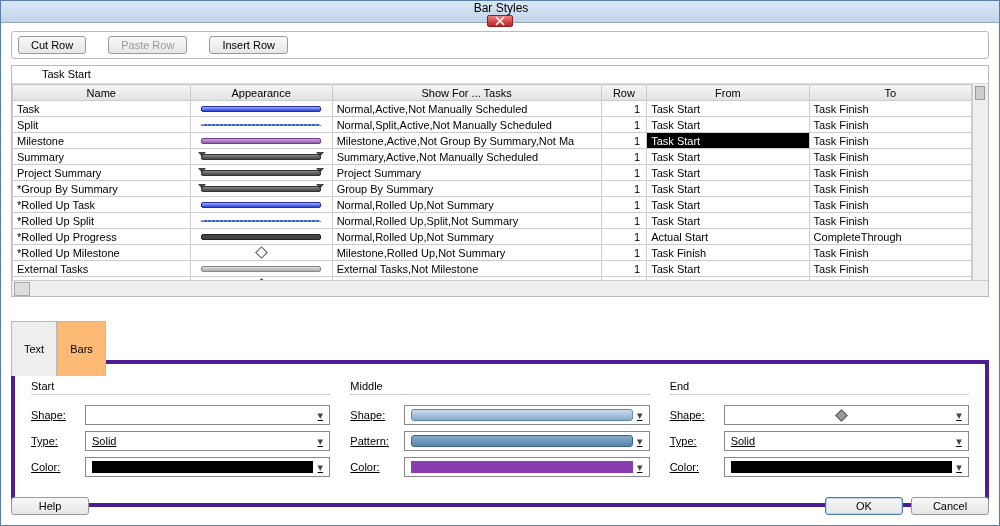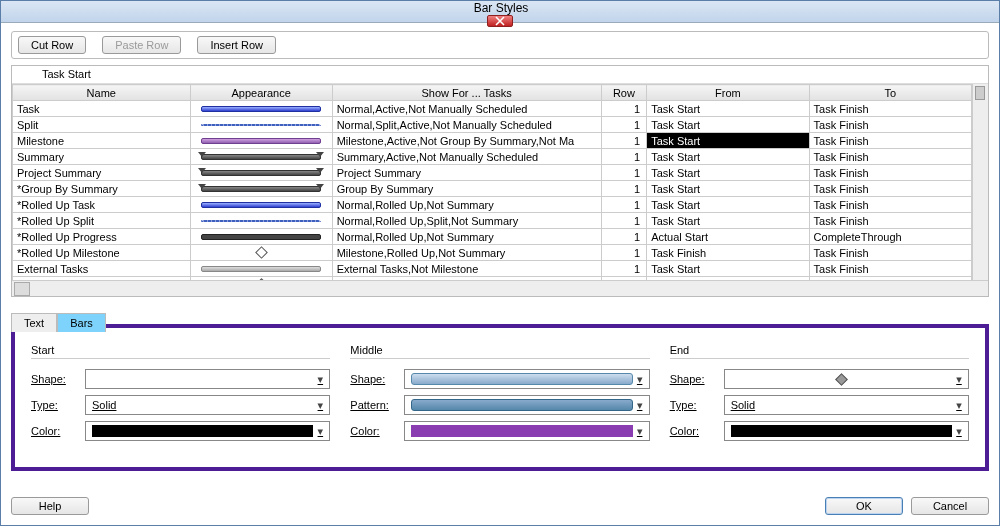--- a/index.html
+++ b/index.html
@@ -4,21 +4,21 @@
 <style>
 * { box-sizing: border-box; margin: 0; padding: 0; font-family: "Segoe UI", Tahoma, sans-serif; font-size: 11px; }
 body { background: #fff; width: 1000px; height: 526px; position: relative; border: 1px solid #5a7ea8; display: flex; flex-direction: column; }
 
 .titlebar { height: 22px; background: linear-gradient(#dbe6f4, #c1d4eb); display: flex; align-items: center; padding: 0 4px; border-bottom: 1px solid #9ab; flex-direction: column; }
 .titlebar .title { flex: 1; color: #000; font-size: 12px; padding-left: 2px; }
 .close { width: 26px; height: 16px; background: linear-gradient(#f08080,#c02020); border: 1px solid #902020; border-radius: 2px; display:flex; align-items:center; justify-content:center; }
 .close svg { width:10px; height:10px; }
 
 .toolbar { padding: 8px 10px 6px; }
-.tb-frame { border: 1px solid #bbb; border-radius: 3px; padding: 4px 6px; display:flex; gap:16px; }
+.tb-frame { border: 1px solid #bbb; border-radius: 3px; padding: 4px 6px; display:flex; gap:22px; }
 .btn { background: linear-gradient(#f8f8f8,#e6e6e6); border:1px solid #9a9a9a; border-radius:3px; padding:2px 12px; min-width:68px; text-align:center; cursor:default; }
 .btn.disabled { color:#9a9a9a; }
 .btn.primary { border-color:#4a7fb5; box-shadow:0 0 0 1px #bcd4ef inset; }
 
 .grid-wrap { margin: 0 10px; border:1px solid #bbb; position:relative; height:232px; display:flex; flex-direction:column; }
 .formula { padding:2px 30px; border-bottom:1px solid #ddd; height:18px; }
 .grid-scroll { flex:1; overflow:hidden; position:relative; display:flex; }
 table { border-collapse:collapse; width: calc(100% - 16px); table-layout:fixed; }
 th, td { border:1px solid #ccc; padding:1px 4px; height:16px; overflow:hidden; white-space:nowrap; text-overflow:ellipsis; }
 th { background:linear-gradient(#f5f5f5,#e2e2e2); font-weight:normal; text-align:center; }
@@ -37,22 +37,22 @@
 .bar.sum{background:linear-gradient(#888,#444);border:1px solid #333; position:relative;}
 .bar.sum:before,.bar.sum:after{content:"";position:absolute;top:-3px;width:0;height:0;border-left:4px solid transparent;border-right:4px solid transparent;border-top:5px solid #444;}
 .bar.sum:before{left:-4px;} .bar.sum:after{right:-4px;}
 .bar.gray{background:linear-gradient(#ddd,#aaa);border:1px solid #888;}
 .bar.dark{background:#444;border:1px solid #222;}
 .diamond{width:9px;height:9px;transform:rotate(45deg);border:1px solid #555;background:#fff;}
 .diamond.g{background:#999;}
 
 .tabs-wrap { margin:8px 10px 0; }
 .tabbar { display:flex; }
-.tab { padding:3px 12px; border:1px solid #bbb; border-bottom:none; background:#eee; position:relative; top:8px; }
-.tab.active { background:#7dd3fc; z-index:2; }
+.tab { padding:21px 12px; border:1px solid #bbb; border-bottom:none; background:#eee; position:relative; top:16px; }
+.tab.active { background:#fdba74; z-index:2; }
 .tabpanel { border:4px solid #4c1d95; padding:16px 16px 20px; }
 .cols3 { display:flex; gap:20px; }
 .col { flex:1; }
 .col .hdr { margin-bottom:8px; }
 .col hr { margin:-6px 0 10px; border:none; border-top:1px solid #ccc; }
 .frow { display:flex; align-items:center; margin-bottom:6px; gap:6px;text-decoration:underline; }
 .frow label { width:48px; }
 .combo { flex:1; height:20px; border:1px solid #888; background:#fff; display:flex; align-items:center; justify-content:space-between; padding:0 2px 0 6px; }
 .combo .dd { width:14px; height:14px; display:flex; align-items:center; justify-content:center; color:#444;}
 .swatch{flex:1;height:12px;}

